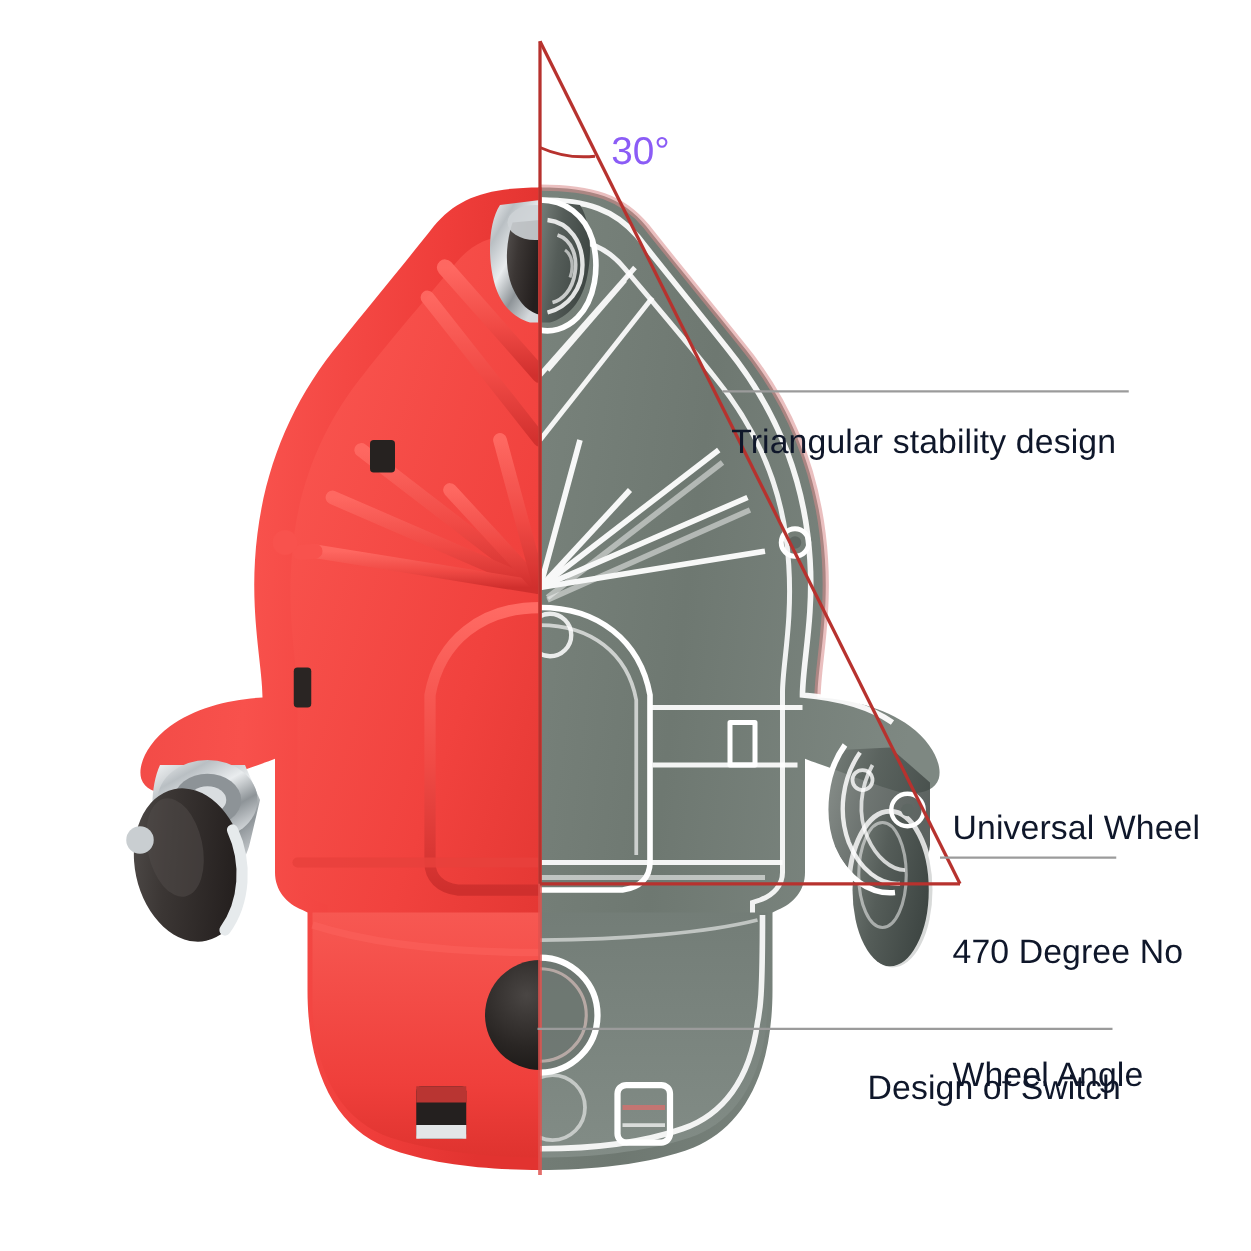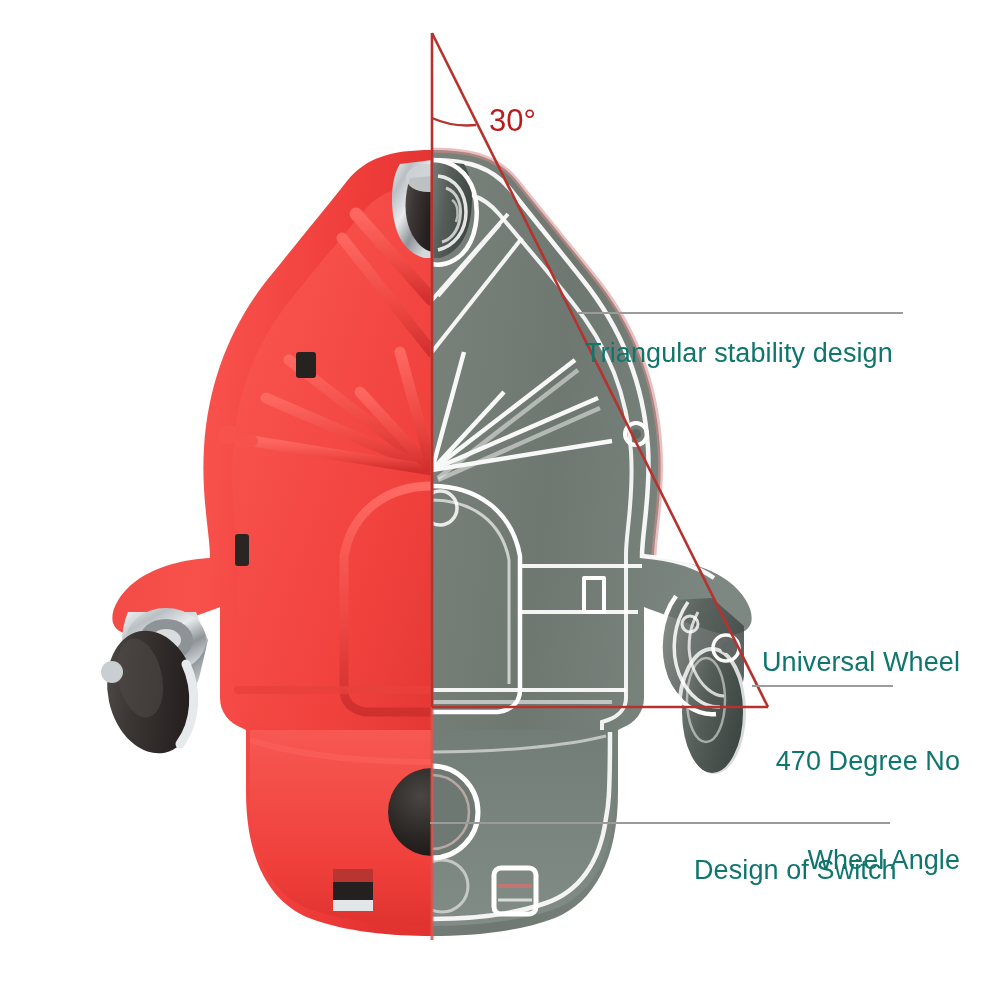--- a/index.html
+++ b/index.html
@@ -20,50 +20,49 @@
   }
   #stage svg.layer {
     position: absolute;
     left: 0;
     top: 0;
     width: 1001px;
     height: 1001px;
   }
   .callout {
     position: absolute;
-    color: #0f766e;
+    color: #0f172a;
     font-family: "Liberation Sans", sans-serif;
     font-weight: 400;
     letter-spacing: .1px;
     white-space: pre;
     line-height: 1.22;
   }
   #callout-triangular {
     left: 585px;
     top: 271px;
     font-size: 27px;
   }
   #callout-universal {
     left: 762px;
     top: 580px;
     font-size: 27px;
-    text-align: right;
   }
   #callout-switch {
     left: 694px;
     top: 788px;
     font-size: 27px;
   }
   .callout .line { display: block; }
   #angle-label {
     position: absolute;
     left: 489px;
     top: 103px;
     font-size: 31px;
-    color: #b91c1c;
+    color: #8b5cf6;
     font-family: "Liberation Sans", sans-serif;
     white-space: pre;
   }
 </style>
 </head>
 <body>
 
 <div id="stage">
 
   <svg class="layer" viewBox="0 0 1001 1001" xmlns="http://www.w3.org/2000/svg">

